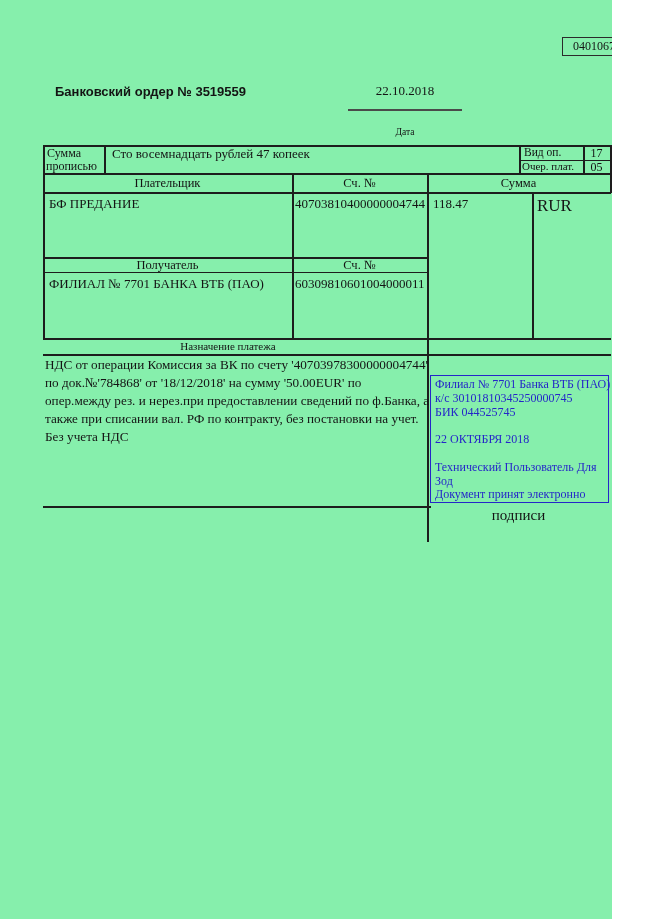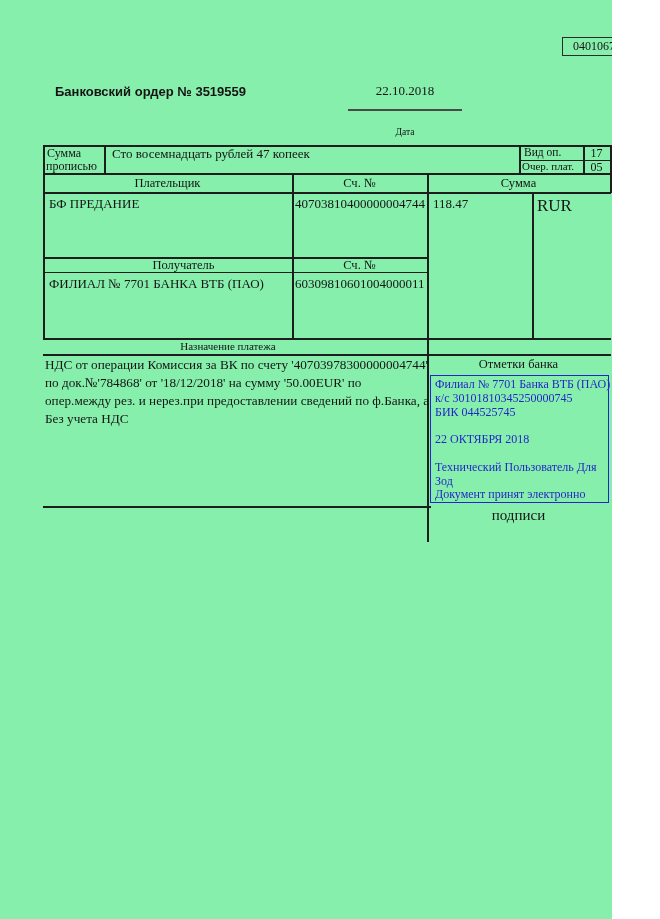--- a/index.html
+++ b/index.html
@@ -77,35 +77,35 @@
 
   <div class="cell center" style="left:43px; top:176px; width:249px; font-size:12.5px">Плательщик</div>
   <div class="cell center" style="left:292px; top:176px; width:135px; font-size:12.5px">Сч. №</div>
   <div class="cell center" style="left:427px; top:176px; width:183px; font-size:12.5px">Сумма</div>
 
   <div class="cell" style="left:49px; top:196px; font-size:13px">БФ ПРЕДАНИЕ</div>
   <div class="cell" style="left:295px; top:196px; width:132px; font-size:13px">40703810400000004744</div>
   <div class="cell" style="left:433px; top:196px; font-size:13px">118.47</div>
   <div class="cell" style="left:537px; top:196px; font-size:17px">RUR</div>
 
-  <div class="cell center" style="left:59px; top:258px; width:249px; font-size:12.5px">Получатель</div>
+  <div class="cell center" style="left:43px; top:258px; width:249px; font-size:12.5px">Получатель</div>
   <div class="cell center" style="left:292px; top:258px; width:135px; font-size:12.5px">Сч. №</div>
 
   <div class="cell" style="left:49px; top:276px; font-size:13px">ФИЛИАЛ № 7701 БАНКА ВТБ (ПАО)</div>
   <div class="cell" style="left:295px; top:276px; width:132px; font-size:13px">60309810601004000011</div>
 
   <div class="cell center" style="left:60px; top:340px; width:336px; font-size:11px">Назначение платежа</div>
   <div class="cell" style="left:45px; top:356px; white-space:normal">
     <div class="purpose-line">НДС от операции Комиссия за ВК по счету '40703978300000004744'</div>
     <div class="purpose-line">по док.№'784868' от '18/12/2018' на сумму '50.00EUR' по</div>
     <div class="purpose-line">опер.между рез. и нерез.при предоставлении сведений по ф.Банка, а</div>
+    <div class="purpose-line">также при списании вал. РФ по контракту, без постановки на учет.</div>
     <div class="purpose-line">Без учета НДС</div>
   </div>
 
-  <div class="cell center" style="left:427px; top:357px; width:183px; font-size:12.5px">Отметки банка</div>
 
   <div class="stamp-box">
     <div class="stamp-line">Филиал № 7701 Банка ВТБ (ПАО)</div>
     <div class="stamp-line">к/с 30101810345250000745</div>
     <div class="stamp-line">БИК 044525745</div>
     <div class="stamp-line"></div>
     <div class="stamp-line">22 ОКТЯБРЯ 2018</div>
     <div class="stamp-line"></div>
     <div class="stamp-line">Технический Пользователь Для</div>
     <div class="stamp-line">Зод</div>

